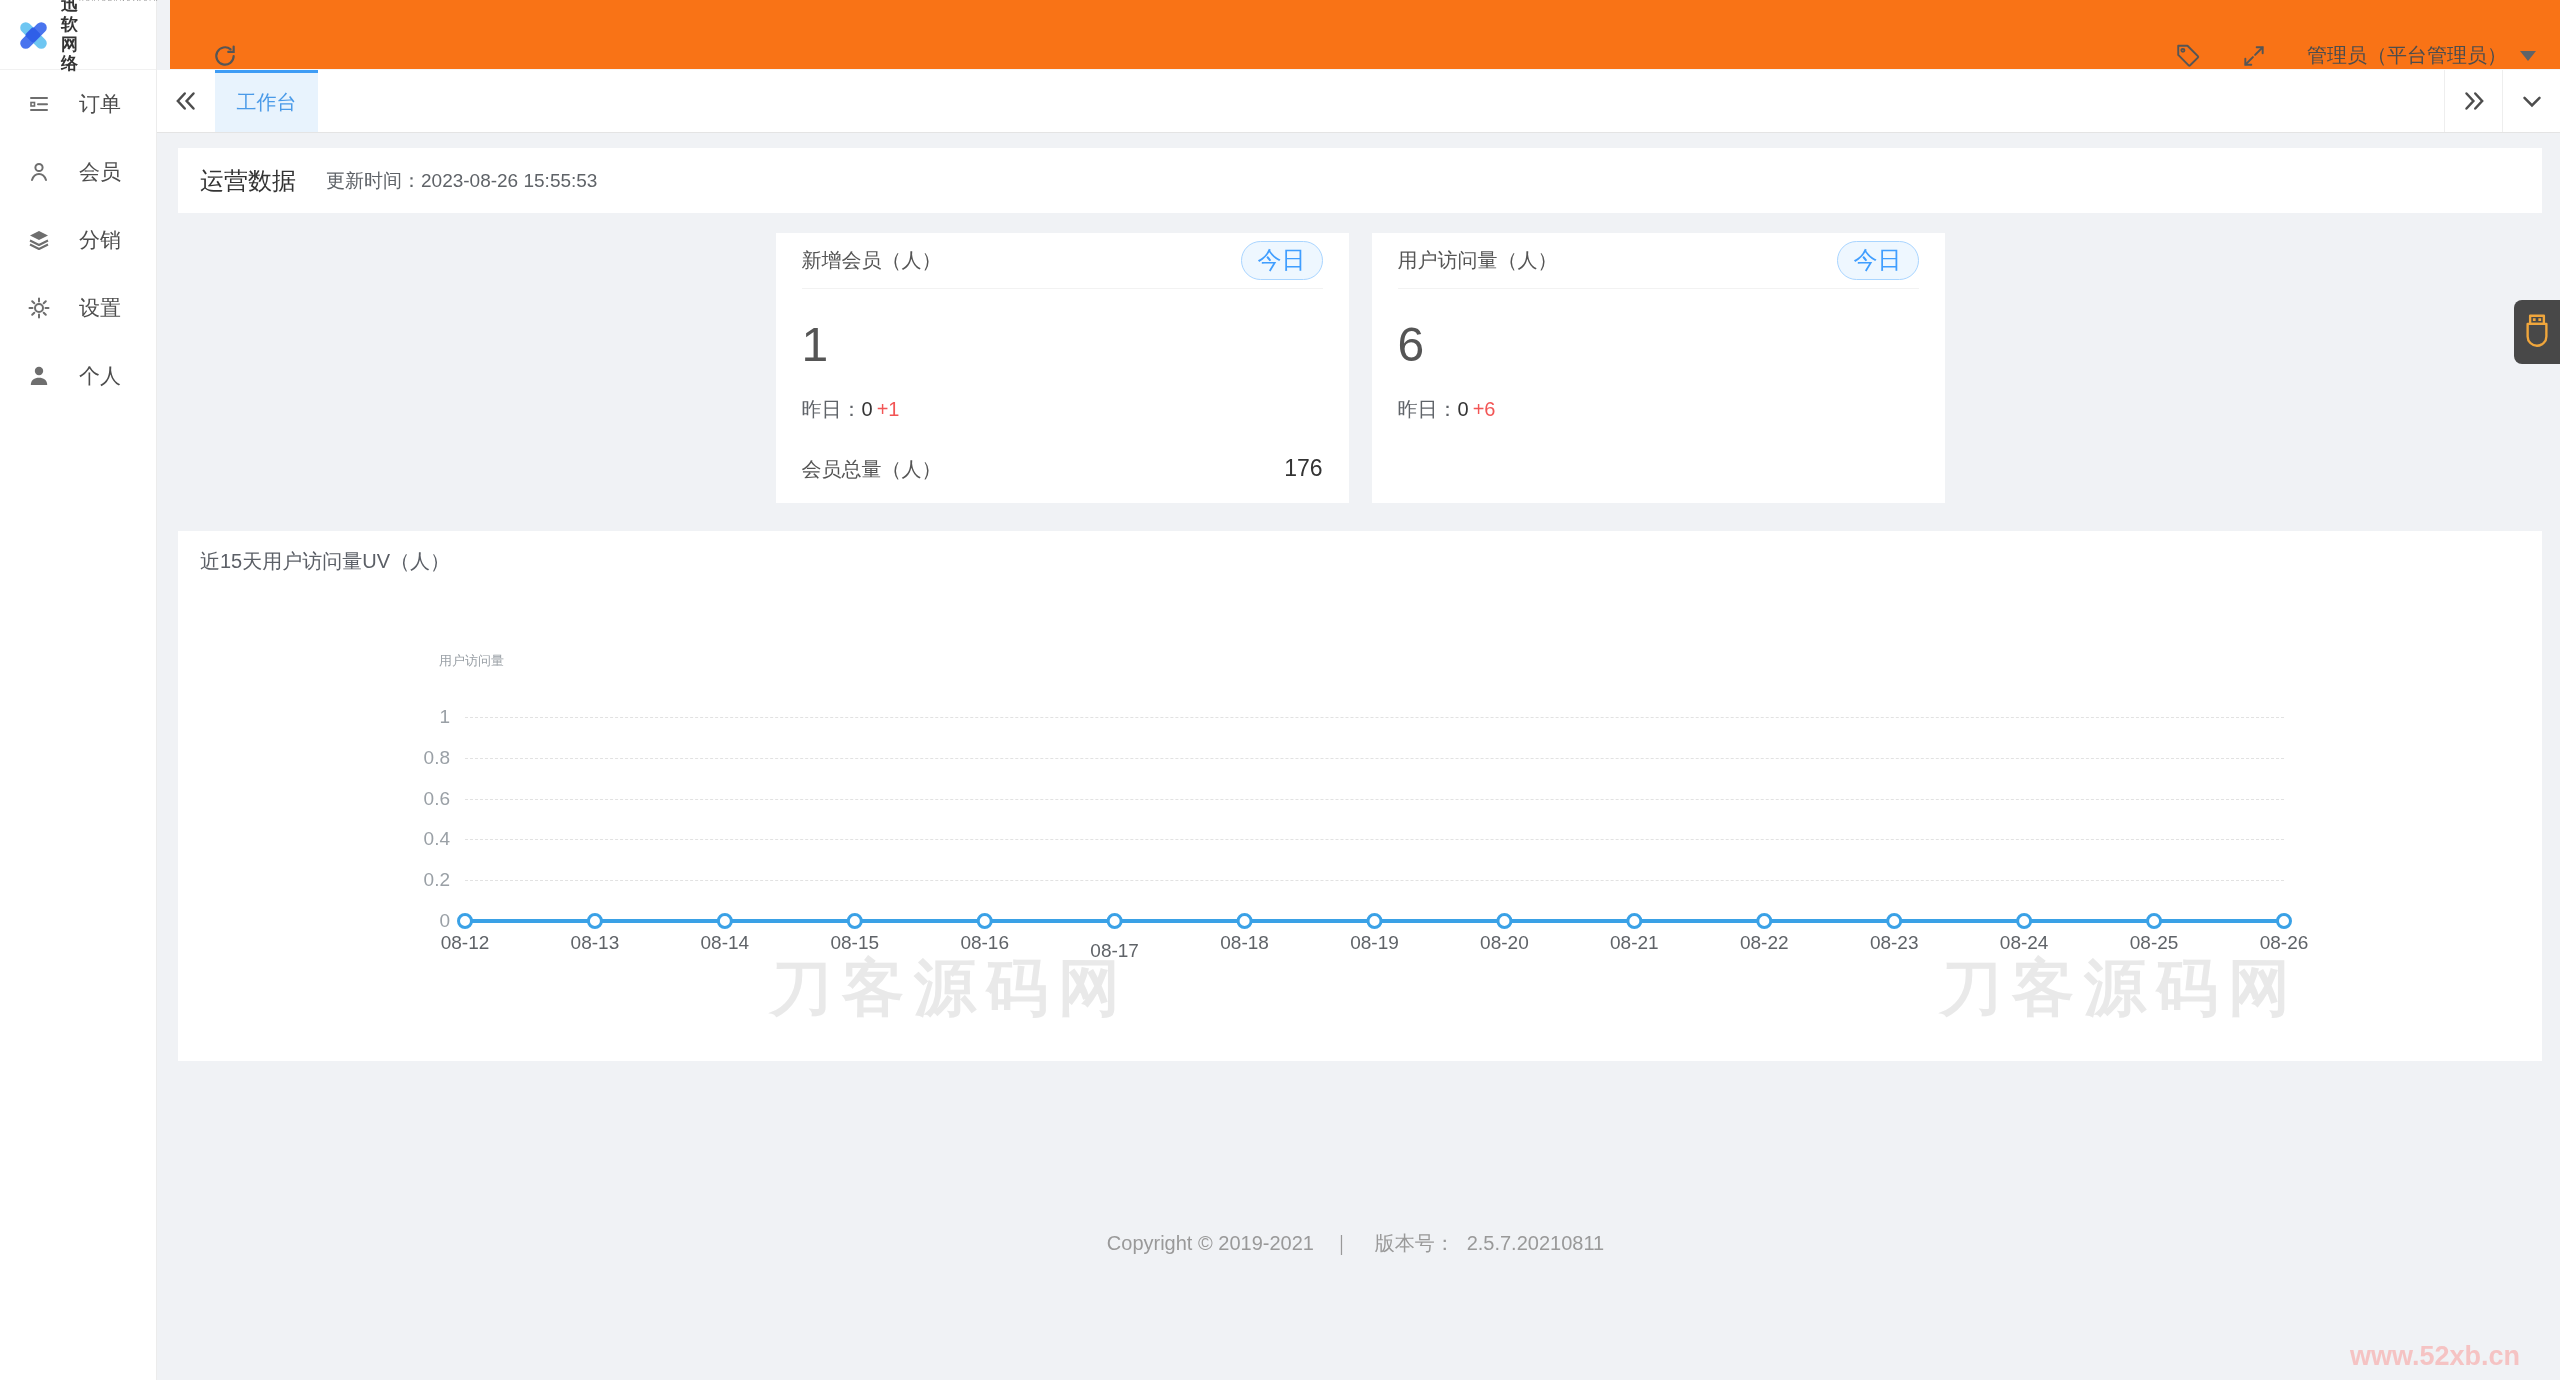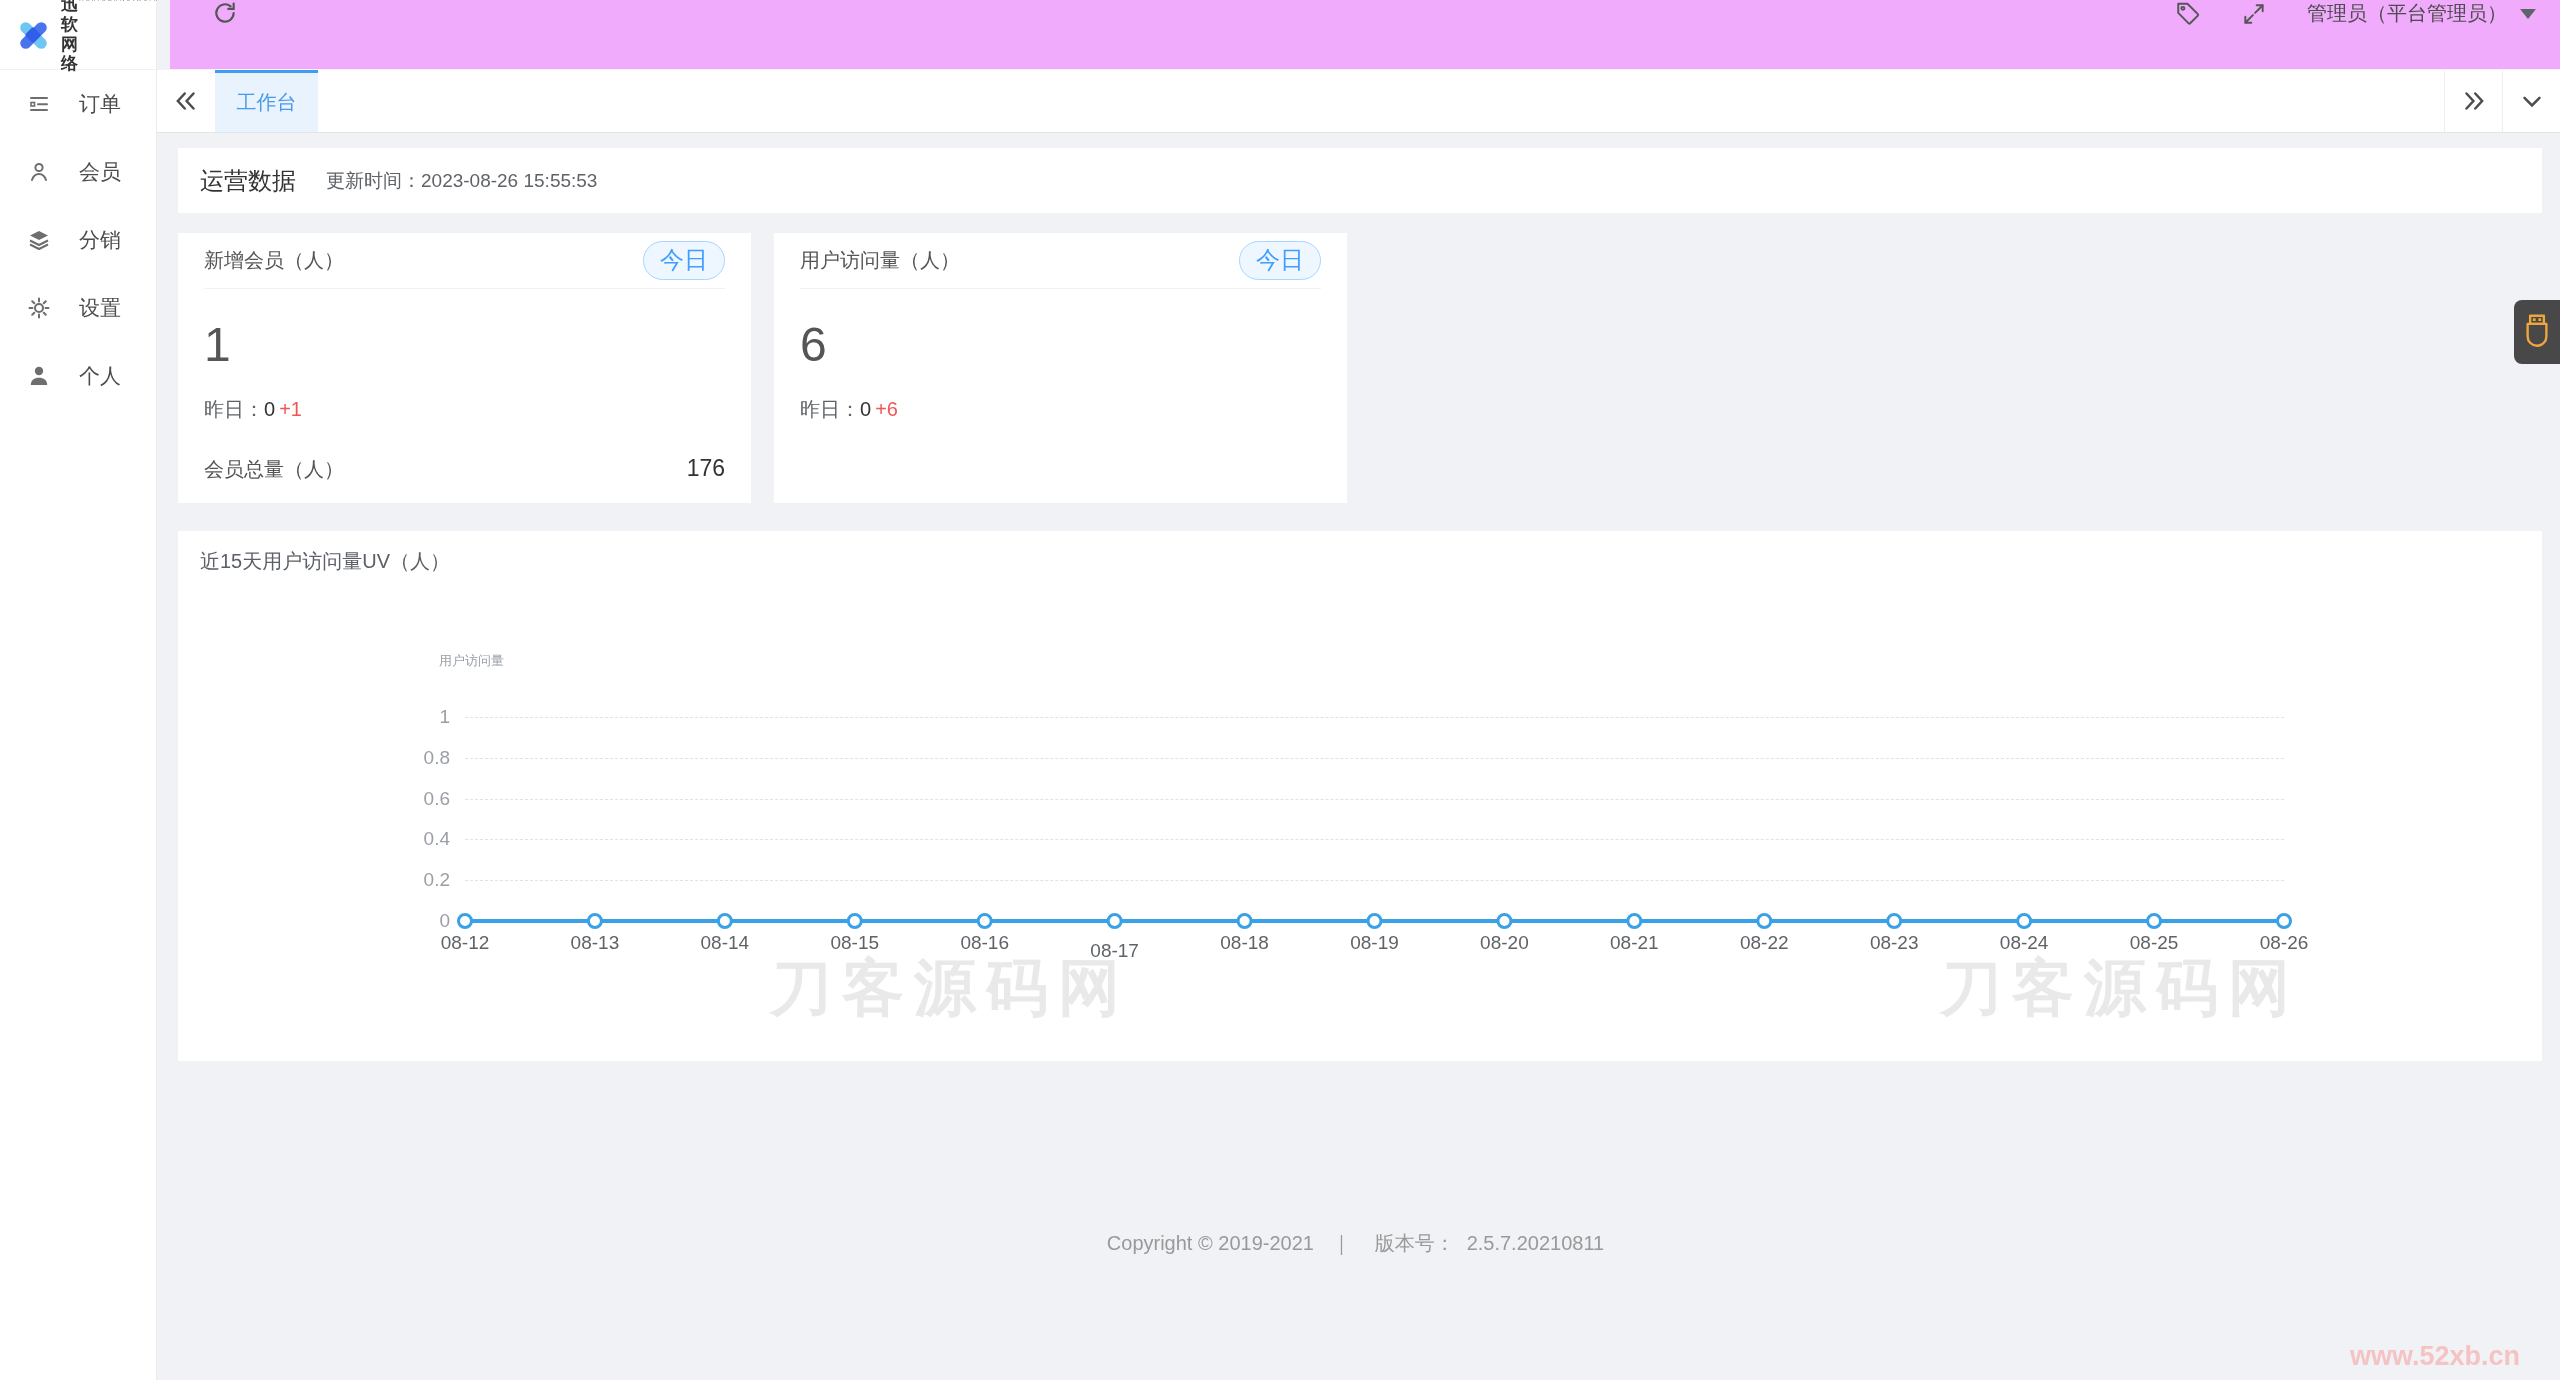--- a/index.html
+++ b/index.html
@@ -25,22 +25,22 @@
   .logo-mark .bar3 { position:absolute; left:14px; top:12px; width:12px; height:12px;
                      border-radius:3px; background:#2f5fe8; transform:rotate(45deg); }
   .logo-text { display:flex; flex-direction:row; line-height:1.15; }
   .logo-name { font-size:17px; font-weight:bold; color:#333; letter-spacing:1px; }
   .logo-sub  { font-size:7px; color:#9a9a9a; letter-spacing:2px; }
   .nav-item { height:68px; display:flex; align-items:center; padding-left:27px; gap:28px;
               font-size:21px; color:#4d4d4d; cursor:pointer; }
   .nav-item svg { width:24px; height:24px; color:#6e6e6e; flex:none; }
 
   
-  .topbar { position:absolute; left:170px; top:0; right:0; height:70px; background:#f0abfc;
-            border-bottom:1px solid #f5f5f5; display:flex; align-items:flex-start;
+  .topbar { position:absolute; left:170px; top:0; right:0; height:70px; background:#f97316;
+            border-bottom:1px solid #f5f5f5; display:flex; align-items:flex-end;
             justify-content:space-between; padding:0 24px 0 42px; }
   .topbar svg { color:#555; }
   .topbar-right { display:flex; align-items:center; gap:40px; }
   .user-dd { display:flex; align-items:center; gap:13px; font-size:20px; color:#4d4d4d; cursor:pointer; }
   .caret { width:0; height:0; border-left:8px solid transparent;
            border-right:8px solid transparent; border-top:10px solid #5f6368; }
 
   
   .tabbar { position:absolute; left:157px; top:70px; right:0; height:63px; background:#fff;
             border-bottom:1px solid #e4e4e4; display:flex; align-items:stretch; }
@@ -54,21 +54,21 @@
   .tab-cell.bordered { border-left:1px solid #eee; }
 
   
   .op-panel { position:absolute; left:178px; top:148px; width:2364px; height:65px;
               background:#fff; display:flex; align-items:center; padding-left:22px; gap:30px; }
   .op-title { font-size:24px; color:#333; }
   .op-update { font-size:19px; color:#5f6368; }
 
   
   .cards-row { position:absolute; left:178px; top:233px; width:2364px;
-               display:flex; gap:23px; }
+               display:flex; justify-content:center; gap:23px; }
   .card { width:573px; height:270px; background:#fff; position:relative; padding:0 26px; }
   .card-head { height:56px; display:flex; align-items:center; justify-content:space-between;
                border-bottom:1px solid #f2f2f2; }
   .card-title { font-size:20px; color:#555; }
   .badge { font-size:24px; color:#409eff; background:#eef7ff; border:1px solid #a9d5ff;
            border-radius:999px; padding:4px 16px; line-height:1.2; cursor:default; }
   .card-value { font-size:48px; color:#555; margin-top:28px; }
   .card-yday { margin-top:24px; font-size:20px; color:#5f6368; }
   .card-yday .v { color:#333; }
   .card-yday .delta { color:#f25555; margin-left:4px; }

